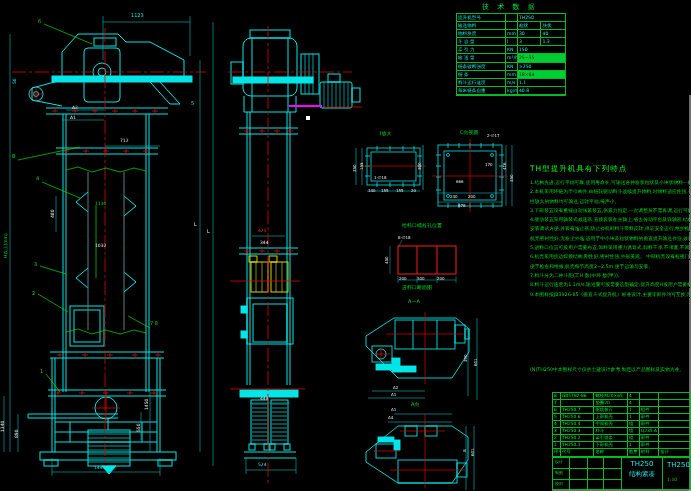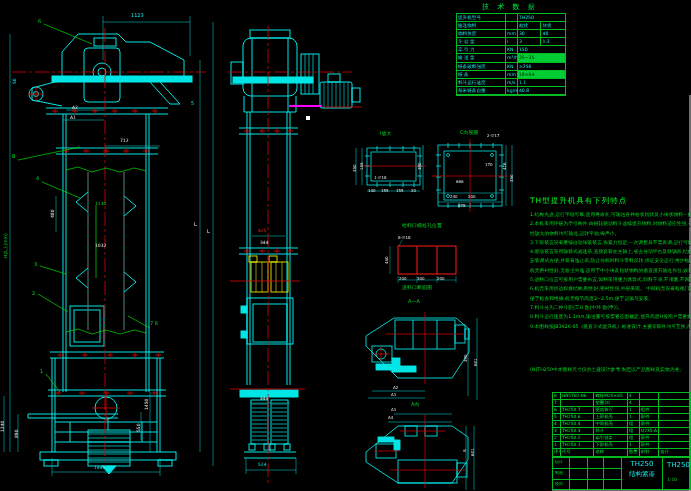--- a/index.html
+++ b/index.html
@@ -14,21 +14,21 @@
   #tech-table{position:absolute;left:456px;top:13px;width:110px;height:83px;
               border:1px solid #00bb22;box-sizing:border-box;}
   .trow{display:flex;height:8.1px;}
   .tcell{border-right:1px solid #00bb22;border-bottom:1px solid #00bb22;color:#19e8e8;
          font-size:4.6px;line-height:7.6px;overflow:hidden;white-space:nowrap;
          box-sizing:border-box;padding-left:1px;}
   .lbl{width:50px;} .unit{width:12px;} .v1{width:24px;} .v2{width:24px;border-right:none;}
   .vw{width:48px;border-right:none;}
   .hl{background:#00cc33;color:#00240a;}
   
-  #features{position:absolute;left:530px;top:196px;width:160px;height:200px;overflow:hidden;text-decoration:underline;}
+  #features{position:absolute;left:530px;top:164px;width:160px;height:200px;overflow:hidden;text-decoration:underline;}
   #features h3{margin:0 0 4px 0;color:#00ff22;font-size:7.5px;font-weight:normal;letter-spacing:1px;}
   .fline{color:#00dd22;font-size:4.8px;line-height:9.3px;white-space:nowrap;overflow:hidden;}
   #feat-note{position:absolute;left:530px;top:366px;width:161px;color:#00dd22;font-size:4.8px;
              white-space:nowrap;overflow:hidden;}
   
   #parts{position:absolute;left:552px;top:392px;width:139px;border:1px solid #00bb22;
          box-sizing:border-box;}
   .prow{display:flex;height:7px;}
   .prow.hdr{height:8px;}
   .pcell{border-right:1px solid #00bb22;border-bottom:1px solid #00bb22;color:#00ee44;

